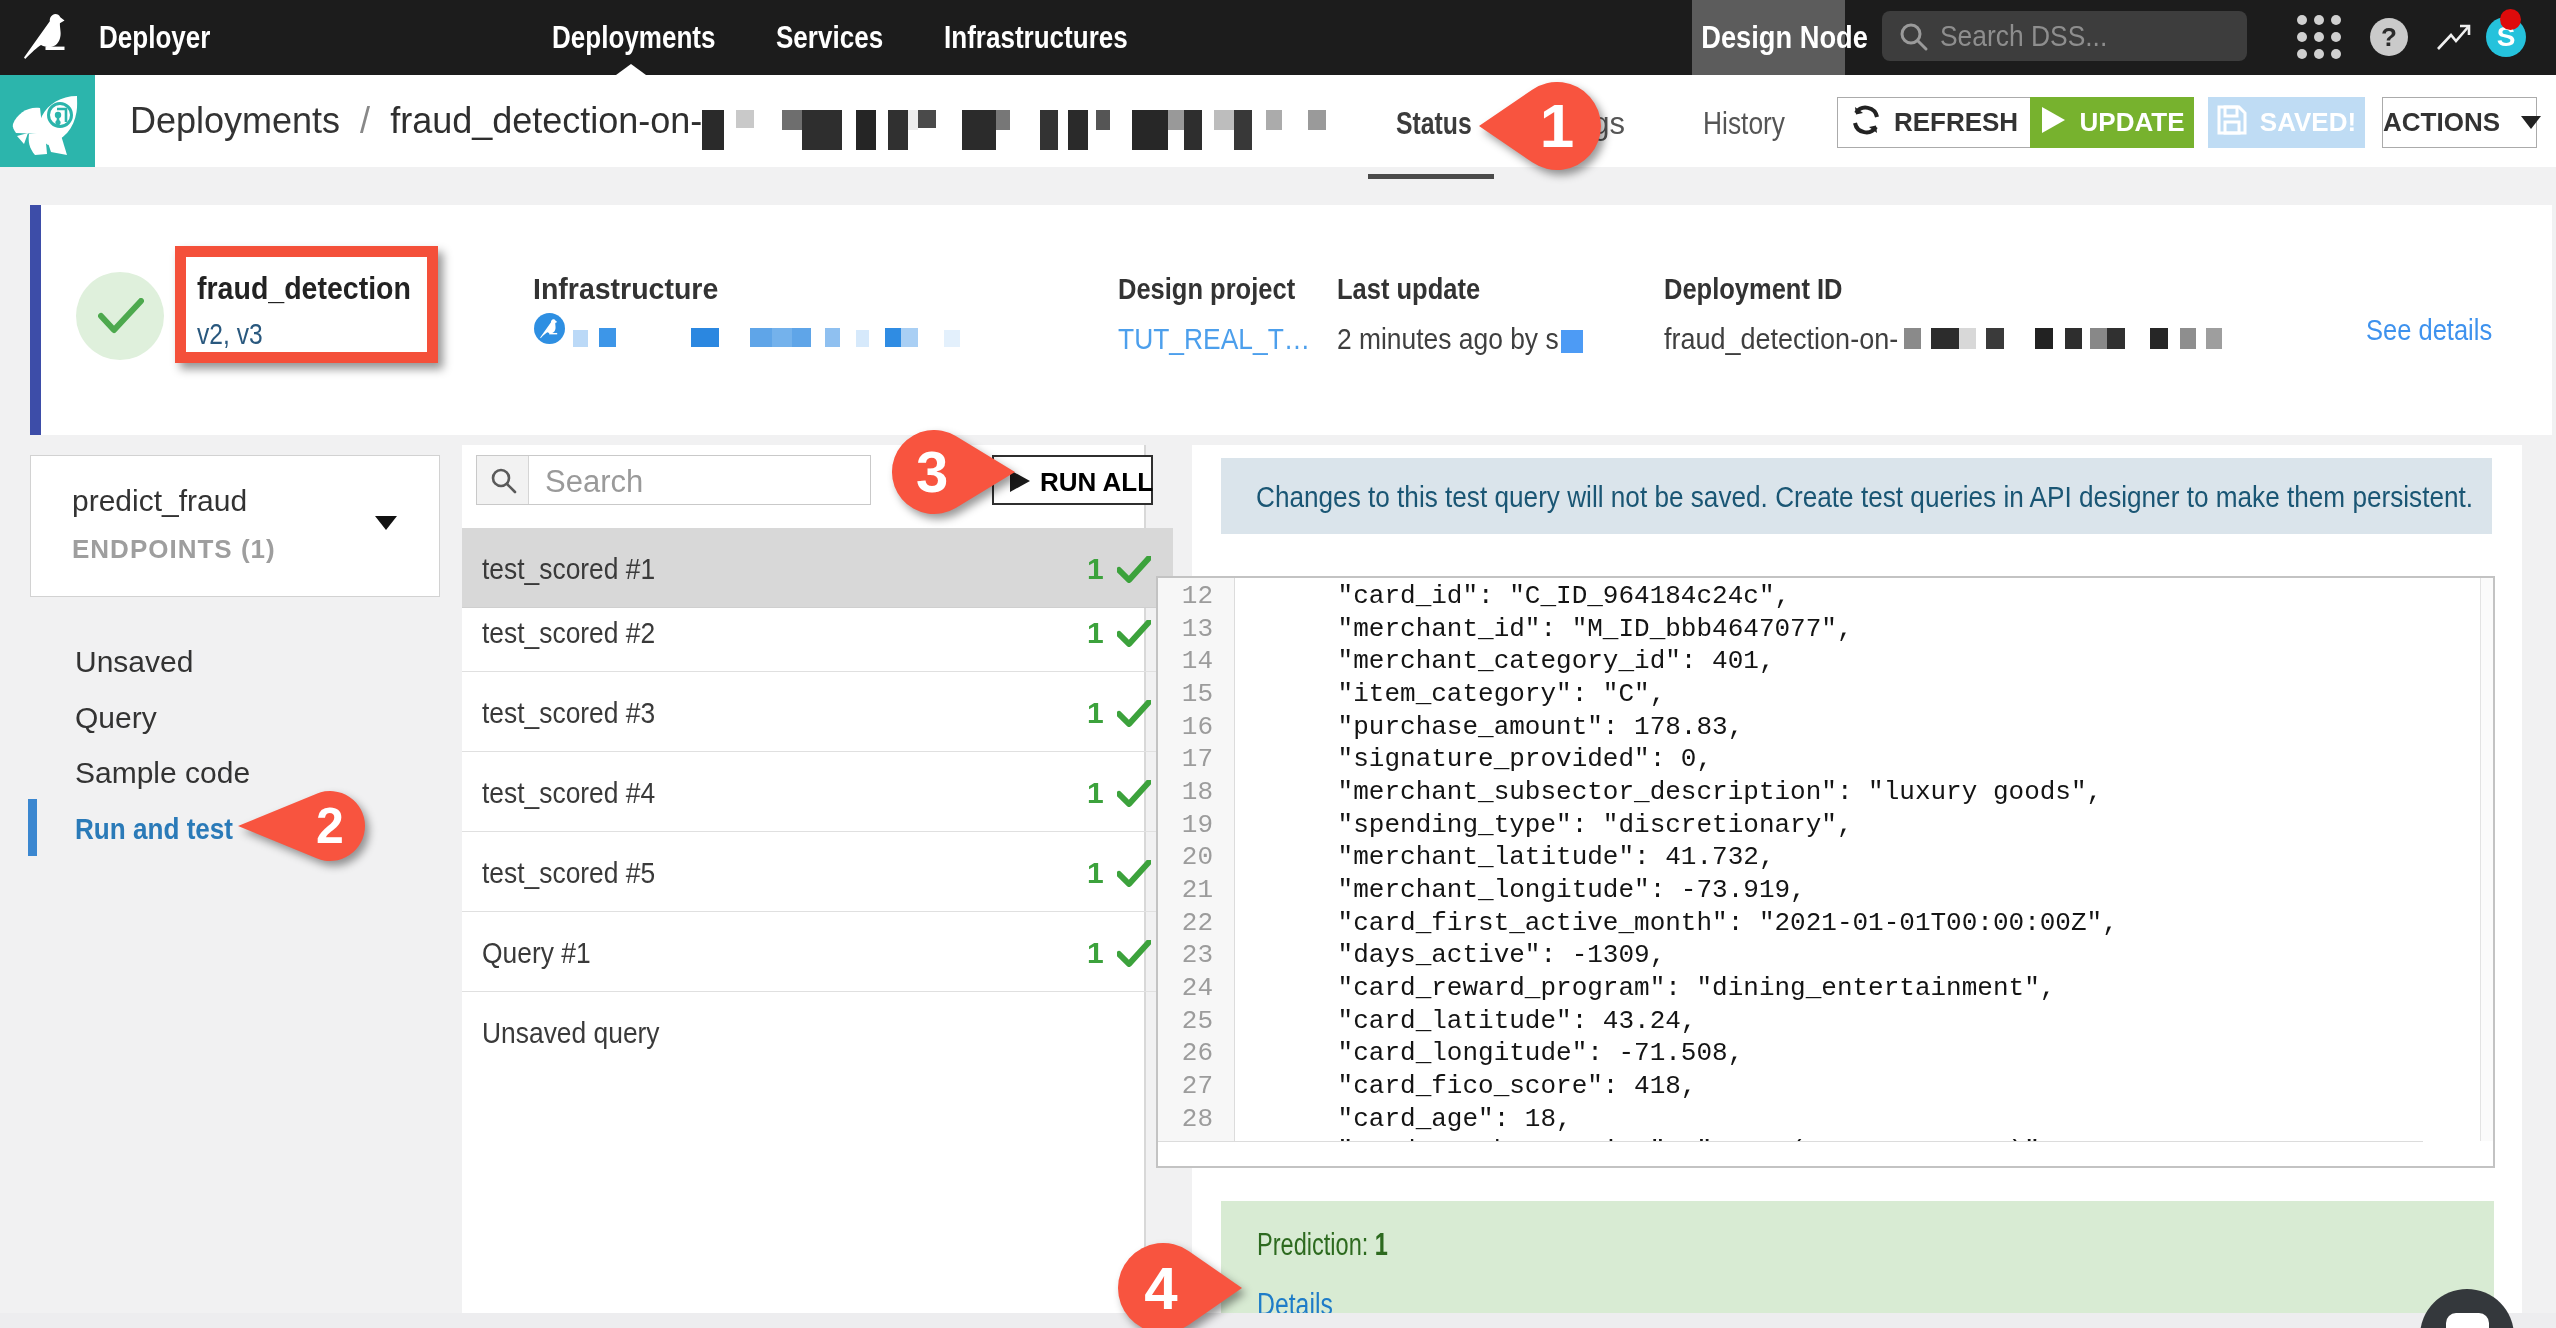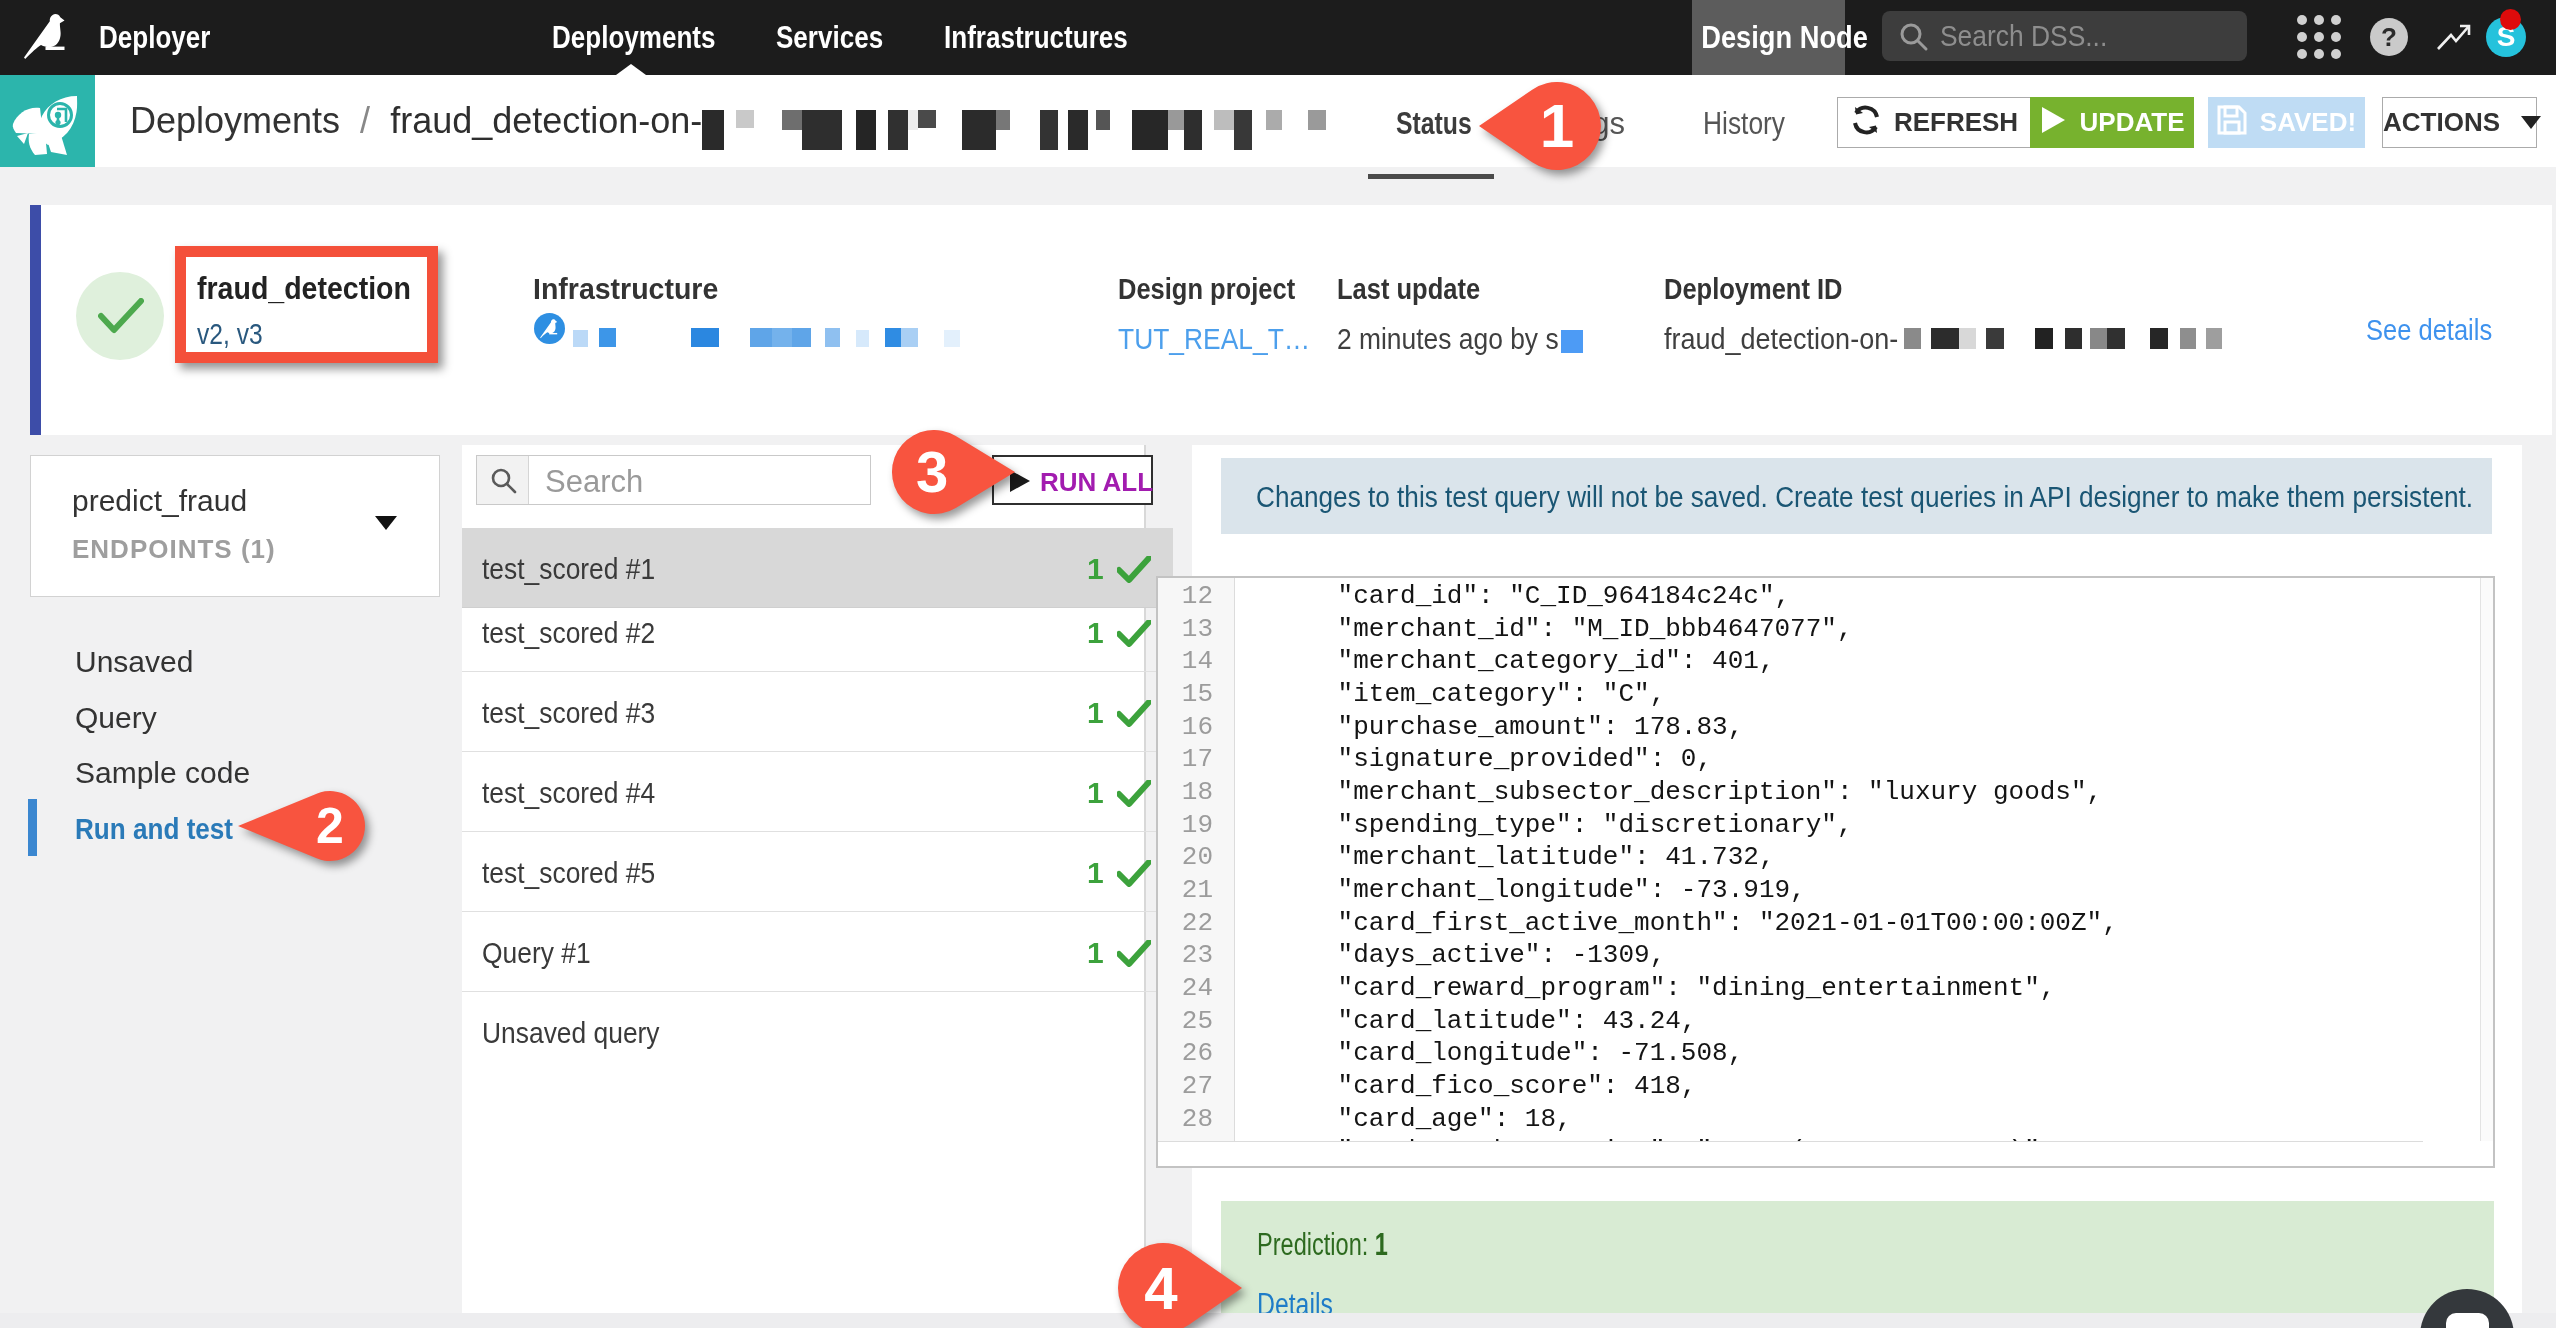--- a/index.html
+++ b/index.html
@@ -226,21 +226,21 @@
         <circle cx="11" cy="11" r="8" fill="none" stroke="#5A5A5A" stroke-width="2.6"></circle>
         <line x1="17" y1="17" x2="25" y2="25" stroke="#5A5A5A" stroke-width="2.6" stroke-linecap="round"></line>
       </svg>
     </div>
     <div class="abs" style="left:68px;top:8px;font-size:31px;color:#9A9A9A">Search</div>
   </div>
   <div class="abs" style="left:530px;top:10px;width:161px;height:50px;border:2px solid #2F2F2F;background:#fff;">
     <svg class="abs" style="left:15px;top:13px" width="22" height="22" viewBox="0 0 22 22">
         <path d="M1 0 L21 11 L1 22 Z" fill="#1A1A1A"></path>
       </svg>
-    <div class="abs" style="left:46px;top:10px;font-size:26px;font-weight:bold;color:#a21caf;white-space:nowrap">RUN ALL</div>
+    <div class="abs" style="left:46px;top:10px;font-size:26px;font-weight:bold;color:#000000;white-space:nowrap">RUN ALL</div>
   </div>
   <div class="row" style="top:67px;height:80px;background:#D8D8D8;border-bottom:1px solid #CFCFCF;margin-top:16px;">
       <div class="rowtxt">test_scored #1</div>
       <div class="one">1</div>
     <svg class="abs" style="left:655px;top:28px" width="34" height="27" viewBox="0 0 34 27">
         <polyline points="2,14 12,24 32,2" fill="none" stroke="#3CA23C" stroke-width="6" stroke-linecap="round" stroke-linejoin="round"></polyline>
       </svg>
     </div>
   <div class="row" style="top:147px">
       <div class="rowtxt">test_scored #2</div>

